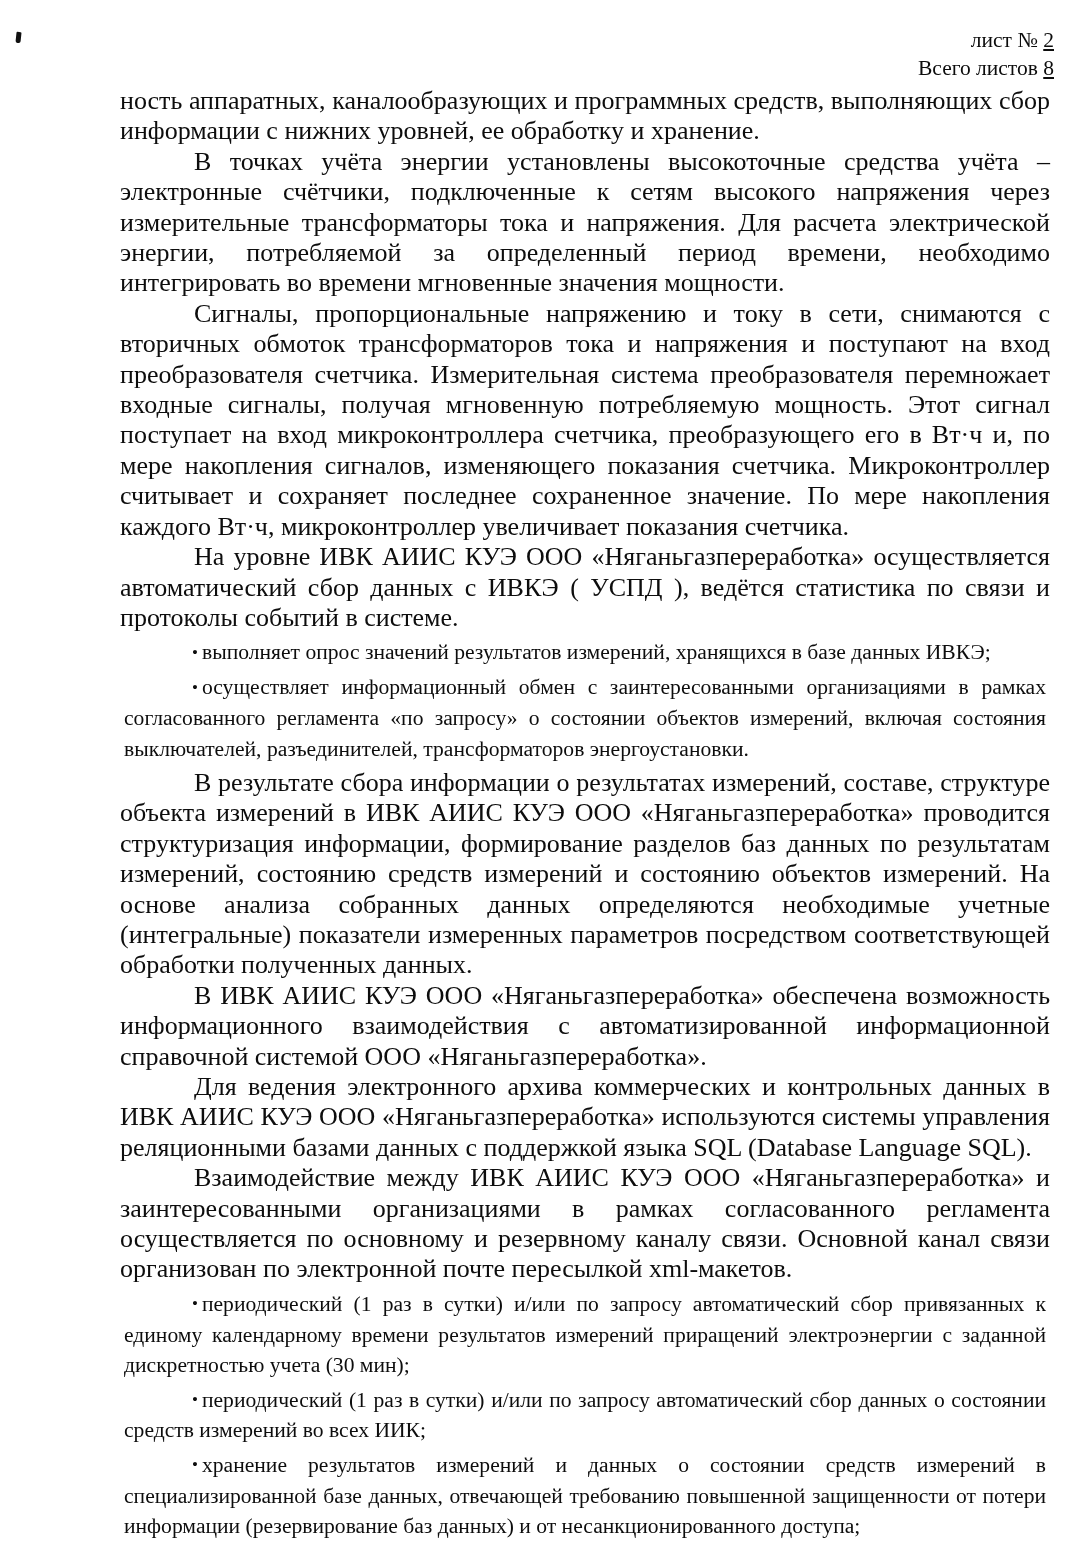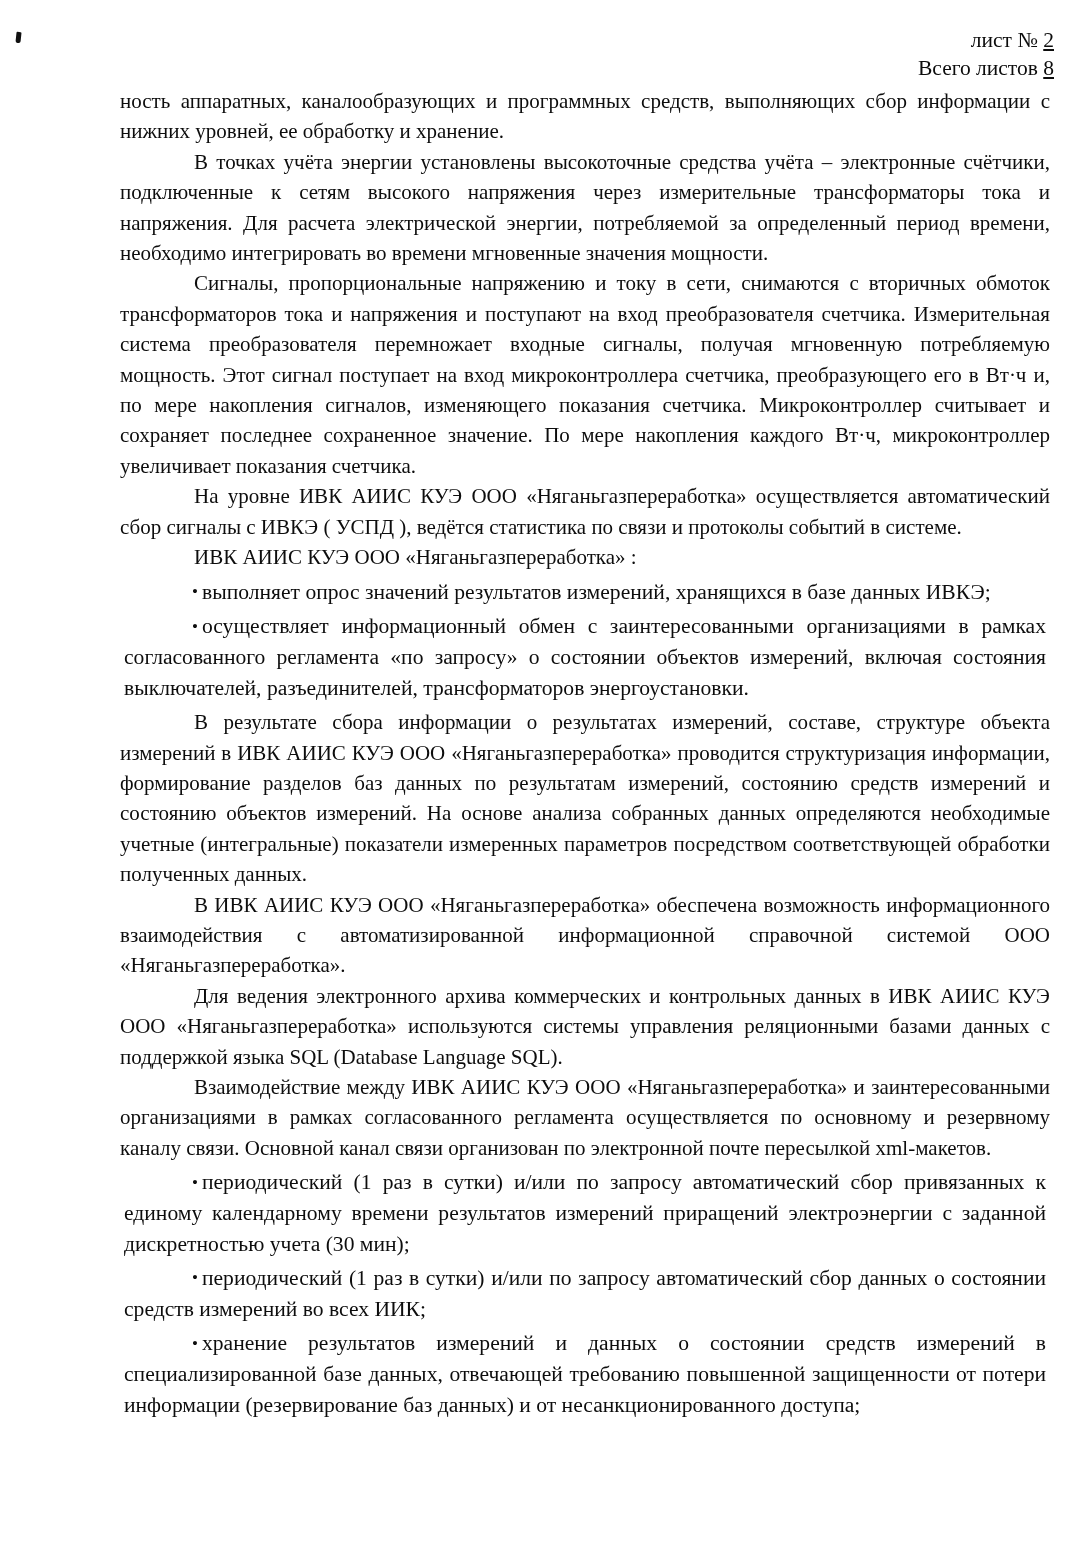--- a/index.html
+++ b/index.html
@@ -49,21 +49,21 @@
 
   .body-col {
     position: absolute;
     left: 120px;
     top: 86px;
     width: 930px;
   }
 
   p.para {
     margin: 0;
-    font-size: 21px;
+    font-size: 26px;
     line-height: 30.4px;
     text-align: justify;
     text-justify: inter-word;
     text-indent: 0;
     hyphens: none;
   }
   p.para.indent { text-indent: 74px; }
 
   
   p.bullet {
@@ -92,23 +92,22 @@
   </div>
 
   <div class="body-col">
 
     <p class="para">ность аппаратных, каналообразующих и программных средств, выполняющих сбор информации с нижних уровней, ее обработку и хранение.</p>
 
     <p class="para indent">В точках учёта энергии установлены высокоточные средства учёта – электронные счётчики, подключенные к сетям высокого напряжения через измерительные трансформаторы тока и напряжения. Для расчета электрической энергии, потребляемой за определенный период времени, необходимо интегрировать во времени мгновенные значения мощности.</p>
 
     <p class="para indent">Сигналы, пропорциональные напряжению и току в сети, снимаются с вторичных обмоток трансформаторов тока и напряжения и поступают на вход преобразователя счетчика. Измерительная система преобразователя перемножает входные сигналы, получая мгновенную потребляемую мощность. Этот сигнал поступает на вход микроконтроллера счетчика, преобразующего его в Вт·ч и, по мере накопления сигналов, изменяющего показания счетчика. Микроконтроллер считывает и сохраняет последнее сохраненное значение. По мере накопления каждого Вт·ч, микроконтроллер увеличивает показания счетчика.</p>
 
-    <p class="para indent">На уровне ИВК  АИИС КУЭ ООО «Няганьгазпереработка»  осуществляется автоматический сбор сигналы с ИВКЭ ( УСПД ), ведётся статистика по связи и протоколы событий в системе.</p>
+    <p class="para indent">На уровне ИВК  АИИС КУЭ ООО «Няганьгазпереработка»  осуществляется автоматический сбор данных с ИВКЭ ( УСПД ), ведётся статистика по связи и протоколы событий в системе.</p>
 
-    <p class="para indent">ИВК  АИИС КУЭ ООО «Няганьгазпереработка» :</p>
 
     <p class="bullet"><span class="dot">•</span><span>выполняет опрос значений результатов измерений, хранящихся в базе данных  ИВКЭ;</span></p>
 
 
 
 
     <p class="bullet"><span class="dot">•</span><span>осуществляет информационный обмен с заинтересованными организациями в рамках согласованного регламента «по запросу» о состоянии объектов измерений, включая состояния выключателей, разъединителей, трансформаторов энергоустановки.</span></p>
 
     <p class="para indent">В результате сбора информации о результатах измерений, составе, структуре объекта измерений в ИВК  АИИС КУЭ ООО «Няганьгазпереработка»  проводится структуризация информации, формирование разделов баз данных по результатам измерений, состоянию средств измерений и состоянию объектов измерений. На основе анализа собранных данных определяются необходимые учетные (интегральные) показатели измеренных параметров посредством соответствующей обработки полученных данных.</p>
 

